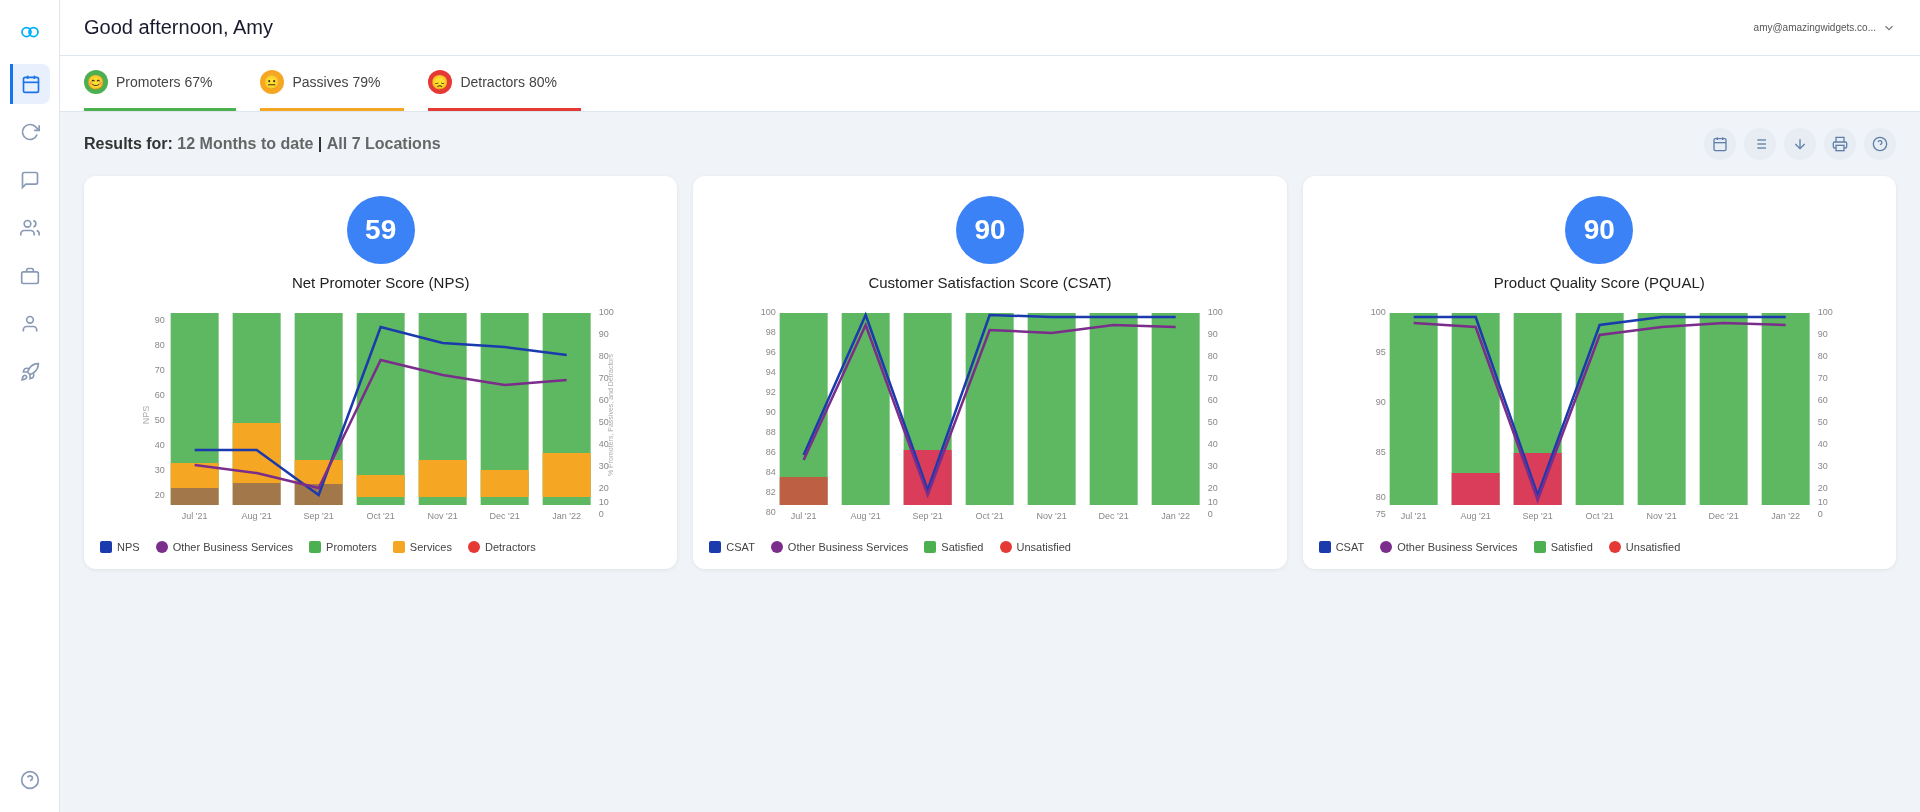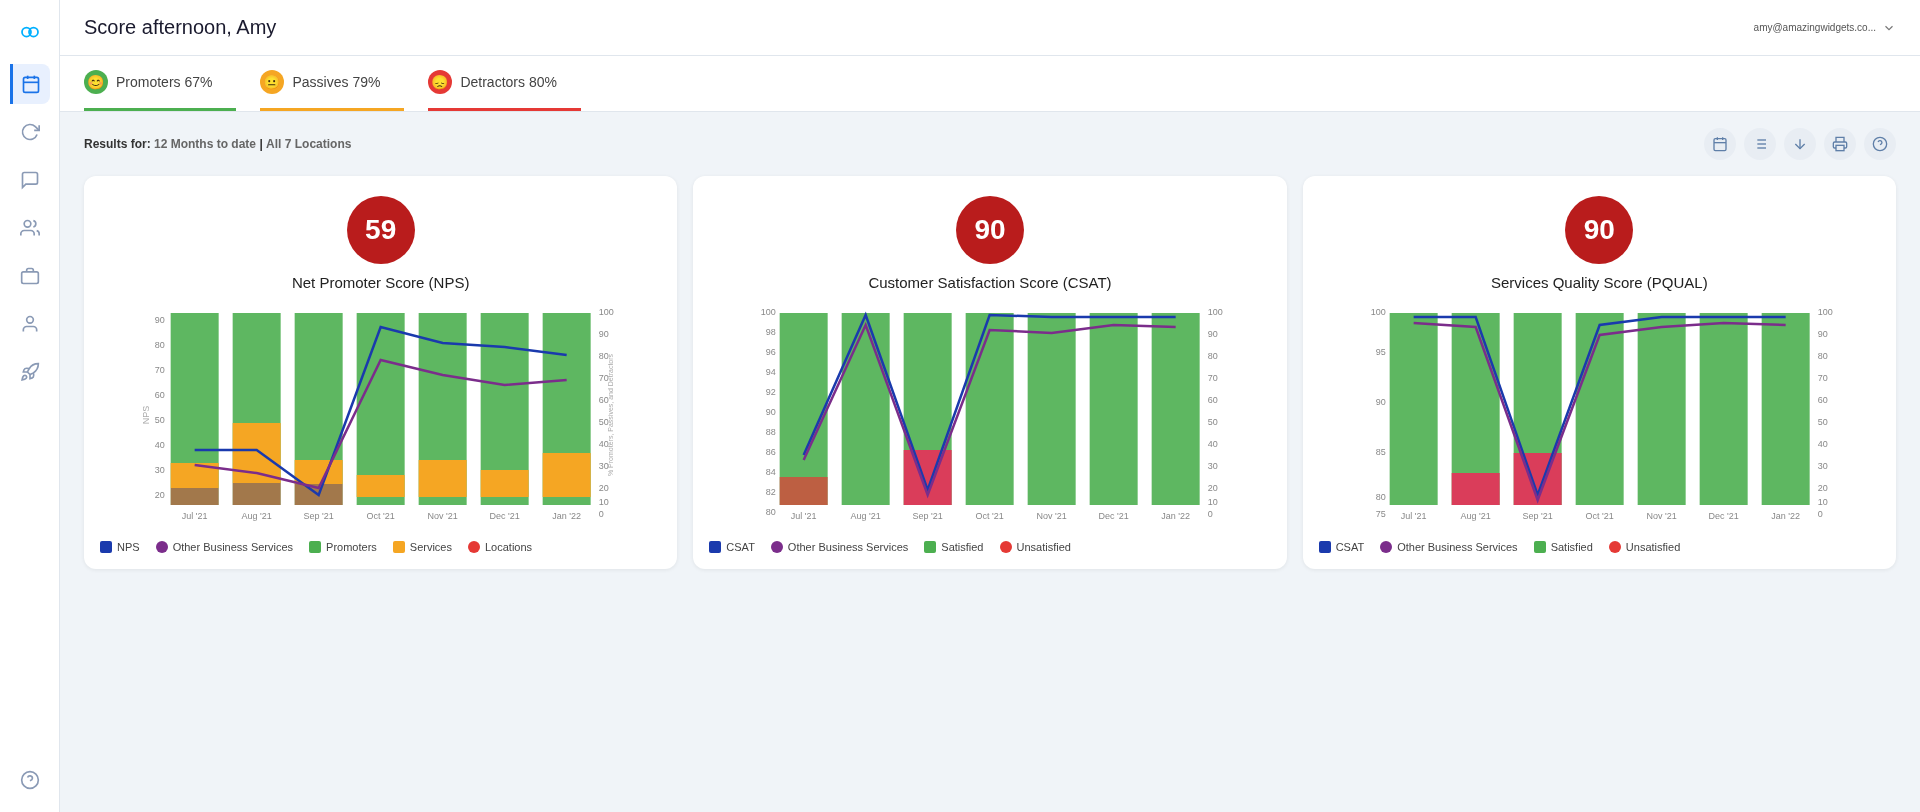--- a/index.html
+++ b/index.html
@@ -92,21 +92,21 @@
       background: #f0f4f8;
     }
 
     
     .filter-bar {
       display: flex;
       align-items: center;
       justify-content: space-between;
       margin-bottom: 16px;
     }
-    .filter-text { font-size: 12px; color: #666; }
+    .filter-text { font-size: 16px; color: #666; }
     .filter-text span { font-weight: 600; color: #333; }
     .filter-actions { display: flex; gap: 8px; }
     .filter-btn {
       width: 32px; height: 32px;
       border-radius: 50%;
       background: #e8edf3;
       border: none;
       cursor: pointer;
       display: flex; align-items: center; justify-content: center;
       color: #5f7fa8;
@@ -126,21 +126,21 @@
       display: flex;
       flex-direction: column;
       align-items: center;
       box-shadow: 0 1px 4px rgba(0,0,0,0.07);
     }
 
     
     .score-circle {
       width: 68px; height: 68px;
       border-radius: 50%;
-      background: #b91c1c;
+      background: #3b82f6;
       display: flex; align-items: center; justify-content: center;
       font-size: 28px;
       font-weight: 700;
       color: white;
       margin-bottom: 10px;
     }
     .chart-title {
       font-size: 15px;
       font-weight: 400;
       color: #222;
@@ -243,21 +243,21 @@
       <circle cx="12" cy="12" r="10"></circle>
         <path d="M9.09 9a3 3 0 0 1 5.83 1c0 2-3 3-3 3"></path>
         <line x1="12" y1="17" x2="12.01" y2="17"></line>
     </svg>
   </div>
 </div>
 
 <div class="main">
 
   <div class="header">
-    <div class="header-title">Score afternoon, Amy</div>
+    <div class="header-title">Good afternoon, Amy</div>
     <div class="header-user">
       <span>amy@amazingwidgets.co...</span>
       <svg viewBox="0 0 24 24" fill="none" stroke="currentColor" stroke-width="2">
         <polyline points="6 9 12 15 18 9"></polyline>
       </svg>
     </div>
   </div>
 
   <div class="score-tabs">
     <div class="score-tab active-promoters">
@@ -409,21 +409,21 @@
           <div class="legend-item">
             <div class="legend-dot square" style="background:#4caf50;"></div>
             <span>Promoters</span>
           </div>
           <div class="legend-item">
             <div class="legend-dot square" style="background:#f5a623;"></div>
             <span>Services</span>
           </div>
           <div class="legend-item">
             <div class="legend-dot circle" style="background:#e53935;"></div>
-            <span>Locations</span>
+            <span>Detractors</span>
           </div>
         </div>
       </div>
 
       <div class="chart-card">
         <div class="score-circle">
           <span>90</span>
         </div>
         <div class="chart-title">Customer Satisfaction Score (CSAT)</div>
         <div class="chart-area">
@@ -499,21 +499,21 @@
             <div class="legend-dot circle" style="background:#e53935;"></div>
             <span>Unsatisfied</span>
           </div>
         </div>
       </div>
 
       <div class="chart-card">
         <div class="score-circle">
           <span>90</span>
         </div>
-        <div class="chart-title">Services Quality Score (PQUAL)</div>
+        <div class="chart-title">Product Quality Score (PQUAL)</div>
         <div class="chart-area">
           <svg class="chart-svg" viewBox="0 0 480 220" xmlns="http://www.w3.org/2000/svg">
 
             <text x="26" y="10" font-size="9" fill="#888" text-anchor="end">100</text>
             <text x="26" y="50" font-size="9" fill="#888" text-anchor="end">95</text>
             <text x="26" y="100" font-size="9" fill="#888" text-anchor="end">90</text>
             <text x="26" y="150" font-size="9" fill="#888" text-anchor="end">85</text>
             <text x="26" y="195" font-size="9" fill="#888" text-anchor="end">80</text>
             <text x="26" y="212" font-size="9" fill="#888" text-anchor="end">75</text>
 

